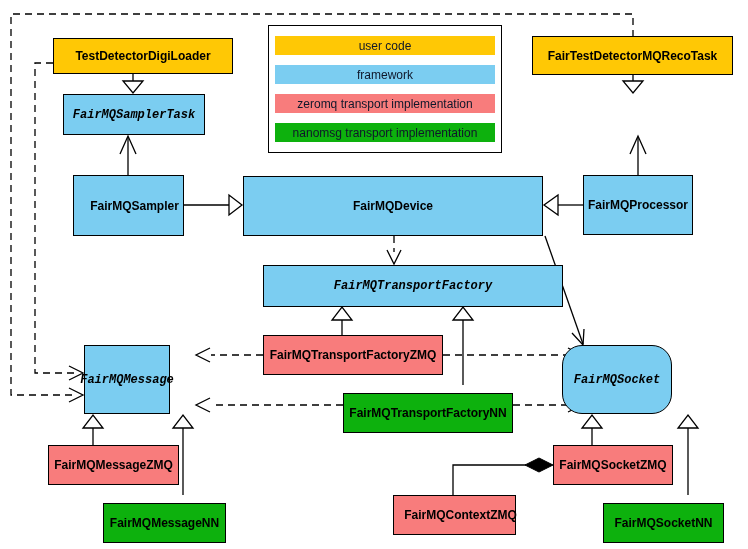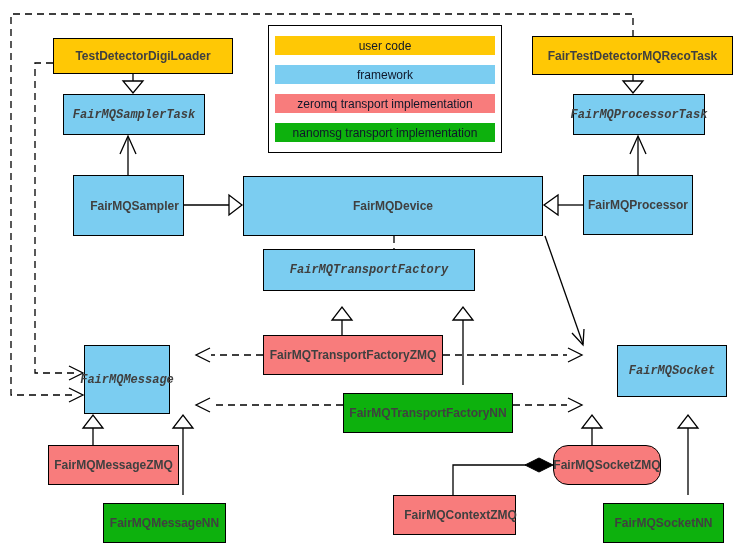--- a/index.html
+++ b/index.html
@@ -26,21 +26,21 @@
   svg.edges .tri { fill: #fff; stroke: #000; stroke-width: 1.3; }
   svg.edges .diamond { fill: #000; stroke: #000; stroke-width: 1; }
   .node {
     position: absolute;
     border: 1.3px solid #000;
     display: flex;
     align-items: center;
     justify-content: center;
     font-size: 12px;
     font-weight: bold;
-    color: #404040;
+    color: #000000;
     white-space: nowrap;
     text-align: center;
   }
   .node.abstract { font-style: italic; font-family: Liberation Mono, monospace; }
   .cat-user_code { background: var(--user_code, #ffc805); }
   .cat-framework { background: var(--framework, #7bcdf1); }
   .cat-zeromq    { background: var(--zeromq, #f87c7c); }
   .cat-nanomsg   { background: var(--nanomsg, #0db10d); margin-top: 8px; }
   .legend {
     position: absolute;
@@ -197,69 +197,66 @@
   </div>
 
   <div class="node cat-framework abstract" style="left:63px; top:94px; width:142px; height:41px;">
     <span>FairMQSamplerTask</span>
   </div>
 
   <div class="node cat-user_code" style="left:532px; top:36px; width:201px; height:39px;">
     <span>FairTestDetectorMQRecoTask</span>
   </div>
 
-  <div class="node cat-framework abstract" style="left:573px; top:94px; width:132px; height:41px;">
-    <span>FairMQProcessorTask</span>
-  </div>
 
   <div class="node cat-framework" style="left:73px; top:175px; width:111px; height:61px;padding-left:12px;">
     <span>FairMQSampler</span>
   </div>
 
   <div class="node cat-framework" style="left:243px; top:176px; width:300px; height:60px;">
     <span>FairMQDevice</span>
   </div>
 
   <div class="node cat-framework" style="left:583px; top:175px; width:110px; height:60px;">
     <span>FairMQProcessor</span>
   </div>
 
-  <div class="node cat-framework abstract" style="left:263px; top:249px; width:212px; height:42px;">
+  <div class="node cat-framework abstract" style="left:263px; top:265px; width:300px; height:42px;">
     <span>FairMQTransportFactory</span>
   </div>
 
   <div class="node cat-zeromq" style="left:263px; top:335px; width:180px; height:40px;align-items:center;">
     <span>FairMQTransportFactoryZMQ</span>
   </div>
 
   <div class="node cat-nanomsg" style="left:343px; top:385px; width:170px; height:40px;">
     <span>FairMQTransportFactoryNN</span>
   </div>
 
   <div class="node cat-framework abstract" style="left:84px; top:345px; width:86px; height:69px;">
     <span>FairMQMessage</span>
   </div>
 
-  <div class="node cat-framework abstract" style="left:617px; top:345px; width:110px; height:52px;">
+  <div class="node cat-framework abstract" style="left:562px; top:345px; width:110px; height:69px;border-radius:20px;">
     <span>FairMQSocket</span>
   </div>
 
   <div class="node cat-zeromq" style="left:33px; top:445px; width:131px; height:40px;margin-left:15px;">
     <span>FairMQMessageZMQ</span>
   </div>
 
   <div class="node cat-nanomsg" style="left:103px; top:495px; width:123px; height:40px;">
     <span>FairMQMessageNN</span>
   </div>
 
   <div class="node cat-zeromq" style="left:393px; top:495px; width:123px; height:40px;padding-left:12px;">
     <span>FairMQContextZMQ</span>
   </div>
 
-  <div class="node cat-zeromq" style="left:553px; top:445px; width:108px; height:40px;border-radius:15px;">
+  <div class="node cat-zeromq" style="left:553px; top:445px; width:120px; height:40px;">
     <span>FairMQSocketZMQ</span>
   </div>
 
   <div class="node cat-nanomsg" style="left:603px; top:495px; width:121px; height:40px;">
     <span>FairMQSocketNN</span>
   </div>
 
 </div>
 
 </body></html>

